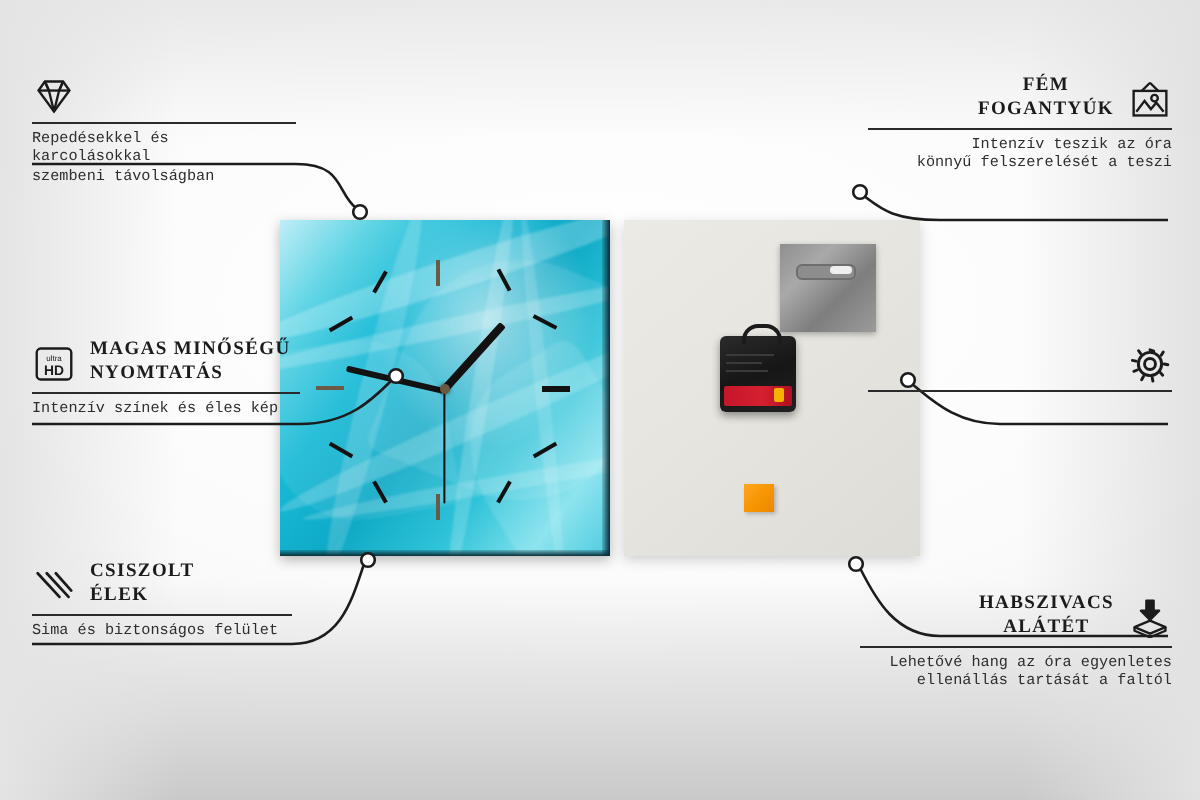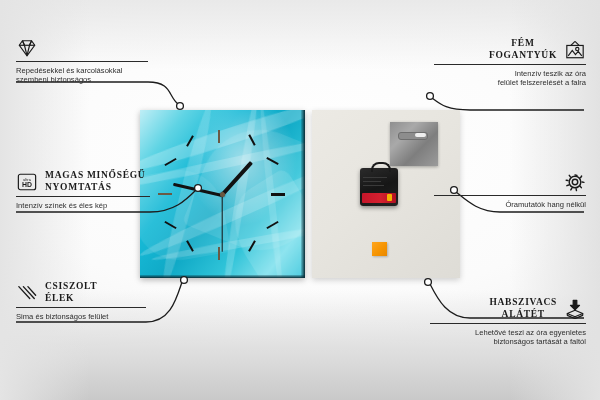--- a/index.html
+++ b/index.html
@@ -72,21 +72,21 @@
   .foam{position:absolute;left:60px;top:132px;width:15px;height:14px;
     background:linear-gradient(135deg,#ffa61f 0%,#f59300 60%,#e98800 100%);
     box-shadow:1px 1px 2px rgba(0,0,0,.22);}
 
   
   .callout{position:absolute;}
   .co-head{display:flex;align-items:center;gap:7px;}
   .co-title{font-size:9.5px;letter-spacing:.7px;color:#1b1b1b;line-height:11.5px;
             font-family:"Liberation Serif",serif;font-weight:700;text-transform:uppercase;}
   .rule{height:1px;background:#2a2a2a;margin:3px 0 3.5px 0;}
-  .co-desc{font-size:7.6px;line-height:9.6px;color:#2d2d2d;font-family:Liberation Sans, sans-serif;}
+  .co-desc{font-size:7.6px;line-height:9.6px;color:#2d2d2d;font-family:Liberation Mono, monospace;}
 
   .left .co-head{justify-content:flex-start;}
   .left .co-title{text-align:left;}
   .left .co-desc{text-align:left;}
   .right .co-head{justify-content:flex-end;}
   .right .co-title{text-align:center;}
   .right .co-desc{text-align:right;}
 
   .ico{flex:0 0 auto;width:22px;height:20px;display:block;}
   .ico svg{display:block;}
@@ -185,21 +185,21 @@
             <path d="M3.5 8 H20.5"></path>
             <path d="M7 3 L9.2 8 L12 19.5 L14.8 8 L17 3"></path>
             <path d="M9.2 8 L7 3 M14.8 8 L17 3"></path>
           </g>
         </svg>
       </span>
     </div>
     <div class="rule"></div>
     <div class="co-desc">
       <span>Repedésekkel és karcolásokkal</span><br>
-      <span>szembeni biztonságos</span>
+      <span>szembeni távolságban</span>
     </div>
   </div>
 
   <div class="callout left" style="left:16px;top:281px;width:130px;">
     <div class="co-head">
       <span class="ico">
         <svg viewBox="0 0 24 22" width="22" height="20">
           <g stroke="#1b1b1b" stroke-width="1.5" fill="none" stroke-linecap="round">
             <path d="M3 4 L15 17"></path>
             <path d="M8 4 L20 17"></path>
@@ -251,60 +251,57 @@
             <rect x="3" y="6" width="18" height="13.5"></rect>
             <path d="M4.5 17.5 L9 11.5 L12.5 16 L15.5 12.5 L19.5 17.5"></path>
             <circle cx="14.5" cy="10" r="1.8"></circle>
           </g>
         </svg>
       </span>
     </div>
     <div class="rule"></div>
     <div class="co-desc">
       <span>Intenzív teszik az óra</span><br>
-      <span>felület felszerelését a falra</span>
+      <span>könnyű felszerelését a teszi</span>
     </div>
   </div>
 
   <div class="callout right" style="right:14px;top:172px;width:152px;">
     <div class="co-head">
       <span class="ico">
         <svg viewBox="0 0 24 22" width="22" height="20">
           <g fill="none" stroke="#1b1b1b" stroke-width="1.6" stroke-linecap="round" stroke-linejoin="round">
             <path d="M12 3.2 L14.1 3.9 M18.2 6.2 L19.3 4.4 M19.8 11 L21.8 11.4
                      M17.6 15.6 L19 17.2 M13.2 18.4 L13.6 20.4 M8.4 17.9 L7.4 19.7
                      M5 14.3 L3.1 15 M4.3 9.4 L2.3 9 M6.9 5.3 L5.7 3.7"></path>
             <circle cx="12" cy="11" r="6.4"></circle>
             <circle cx="12" cy="11" r="3"></circle>
           </g>
         </svg>
       </span>
     </div>
     <div class="rule"></div>
-    <div class="co-desc">
-      <span>Óramutatók hang nélkül</span>
-    </div>
   </div>
 
   <div class="callout right" style="right:14px;top:297px;width:156px;">
     <div class="co-head">
       <span class="co-title">
         <span>HABSZIVACS</span><br>
         <span>ALÁTÉT</span>
       </span>
       <span class="ico">
         <svg viewBox="0 0 24 22" width="22" height="20">
           <g fill="none" stroke="#1b1b1b" stroke-width="1.3" stroke-linejoin="round">
             <path d="M10 1.5 H14 V7 H17 L12 12 L7 7 H10 Z" fill="#1b1b1b"></path>
             <path d="M12 12.4 L20.5 16 L12 19.6 L3.5 16 Z"></path>
             <path d="M3.5 16 V18 L12 21.6 L20.5 18 V16"></path>
           </g>
         </svg>
       </span>
     </div>
     <div class="rule"></div>
     <div class="co-desc">
-      <span>Lehetővé teszi az óra egyenletes</span><br>
-      <span>biztonságos tartását a faltól</span>
+      <span>Lehetővé hang az óra egyenletes</span><br>
+      <span>ellenállás tartását a faltól</span>
     </div>
   </div>
 
 </div>
 
 </body></html>

